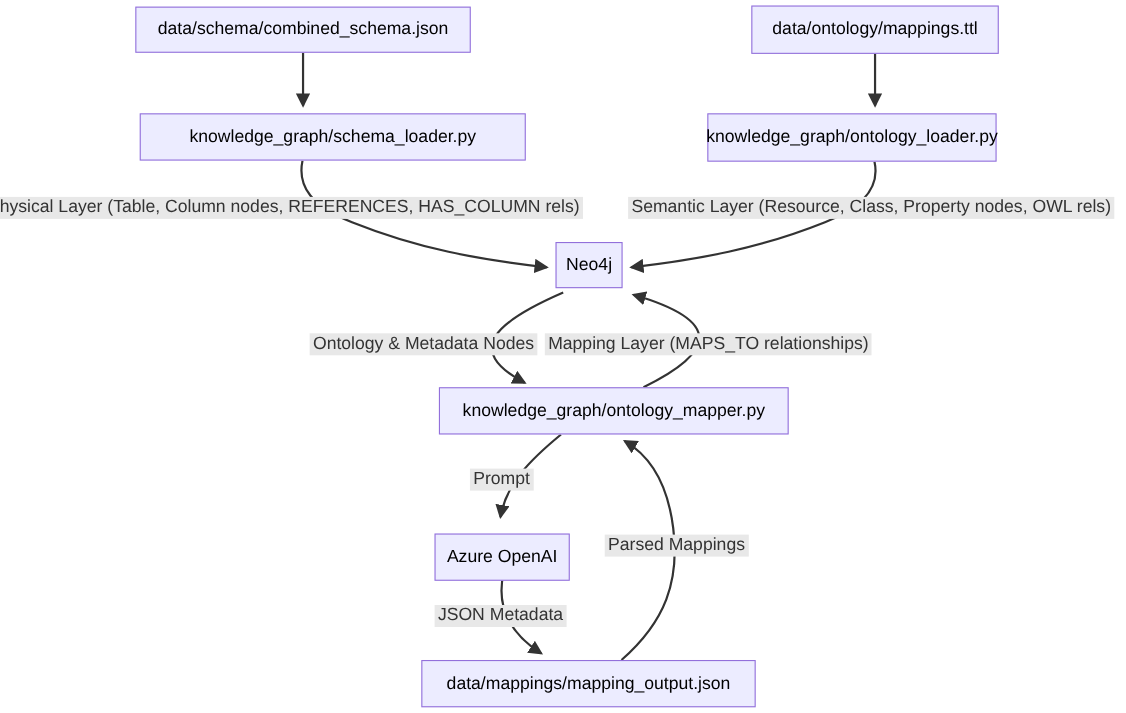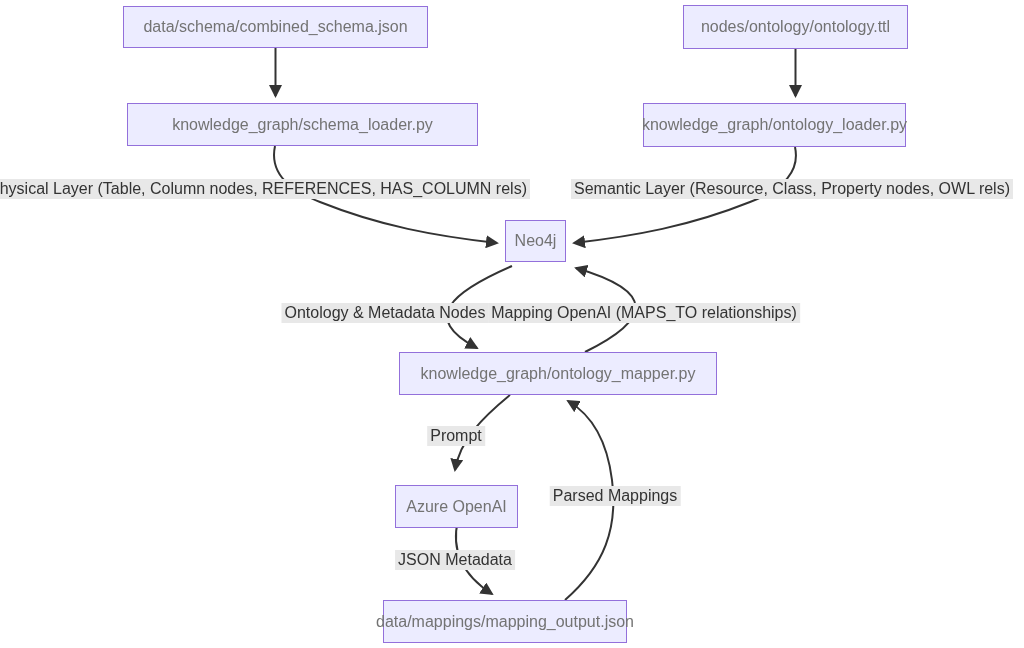--- a/index.html
+++ b/index.html
@@ -9,21 +9,21 @@
     background:#ffffff;
     font-family:"Liberation Sans","DejaVu Sans",sans-serif;
     overflow:hidden;
   }
   #edges{position:absolute;left:0;top:0;width:1024px;height:648px;z-index:1;}
   .node{
     position:absolute;
     background:#ECECFF;
     border:1.5px solid #9370DB;
     display:flex;align-items:center;justify-content:center;
-    font-size:16px;color:#737373;white-space:nowrap;
+    font-size:16px;color:#000000;white-space:nowrap;
     box-sizing:border-box;
     z-index:3;
   }
   .elabel{
     position:absolute;
     transform:translate(-50%,-50%);
     background:#e8e8e8;
     color:#333333;
     font-size:16px;
     white-space:nowrap;
@@ -31,21 +31,21 @@
     z-index:2;
   }
   
   #n-combined{left:123px;top:6px;width:305px;height:42px}
   #n-ottl{left:683px;top:5px;width:225px;height:44px}
   #n-sloader{left:127px;top:103px;width:351px;height:43px}
   #n-oloader{left:643px;top:103px;width:263px;height:44px}
   #n-neo4j{left:505px;top:220px;width:61px;height:42px}
   #n-mapper{left:399px;top:352px;width:318px;height:43px}
   #n-azure{left:395px;top:485px;width:123px;height:43px}
-  #n-output{left:383px;top:600px;width:244px;height:43px}
+  #n-output{left:383px;top:600px;width:304px;height:43px}
   
   #l-physical{left:258px;top:189px}
   #l-semantic{left:792px;top:189px}
   #l-ontmeta{left:385px;top:313px}
   #l-maplayer{left:644px;top:313px}
   #l-prompt{left:456px;top:436px}
   #l-parsed{left:615px;top:496px}
   #l-json{left:455px;top:560px}
 </style>
 </head>
@@ -69,21 +69,21 @@
       <path d="M510,395 C482,418 460,440 455,470" marker-end="url(#arrow)"></path>
       <path d="M458,520 C452,545 458,572 492,594" marker-end="url(#arrow)"></path>
       <path d="M565,600 C605,565 618,528 612,480 C607,440 592,415 568,401" marker-end="url(#arrow)"></path>
     </g>
   </svg>
 
   <div class="node" id="n-combined">
     <span>data/schema/combined_schema.json</span>
   </div>
   <div class="node" id="n-ottl">
-    <span>nodes/ontology/ontology.ttl</span>
+    <span>data/ontology/mappings.ttl</span>
   </div>
   <div class="node" id="n-sloader">
     <span>knowledge_graph/schema_loader.py</span>
   </div>
   <div class="node" id="n-oloader">
     <span>knowledge_graph/ontology_loader.py</span>
   </div>
   <div class="node" id="n-neo4j">
     <span>Neo4j</span>
   </div>
@@ -93,18 +93,18 @@
   <div class="node" id="n-azure">
     <span>Azure OpenAI</span>
   </div>
   <div class="node" id="n-output">
     <span>data/mappings/mapping_output.json</span>
   </div>
 
   <div class="elabel" id="l-physical">Physical Layer (Table, Column nodes, REFERENCES, HAS_COLUMN rels)</div>
   <div class="elabel" id="l-semantic">Semantic Layer (Resource, Class, Property nodes, OWL rels)</div>
   <div class="elabel" id="l-ontmeta">Ontology &amp; Metadata Nodes</div>
-  <div class="elabel" id="l-maplayer">Mapping OpenAI (MAPS_TO relationships)</div>
+  <div class="elabel" id="l-maplayer">Mapping Layer (MAPS_TO relationships)</div>
   <div class="elabel" id="l-prompt">Prompt</div>
   <div class="elabel" id="l-parsed">Parsed Mappings</div>
   <div class="elabel" id="l-json">JSON Metadata</div>
 
 </div>
 
 </body></html>

